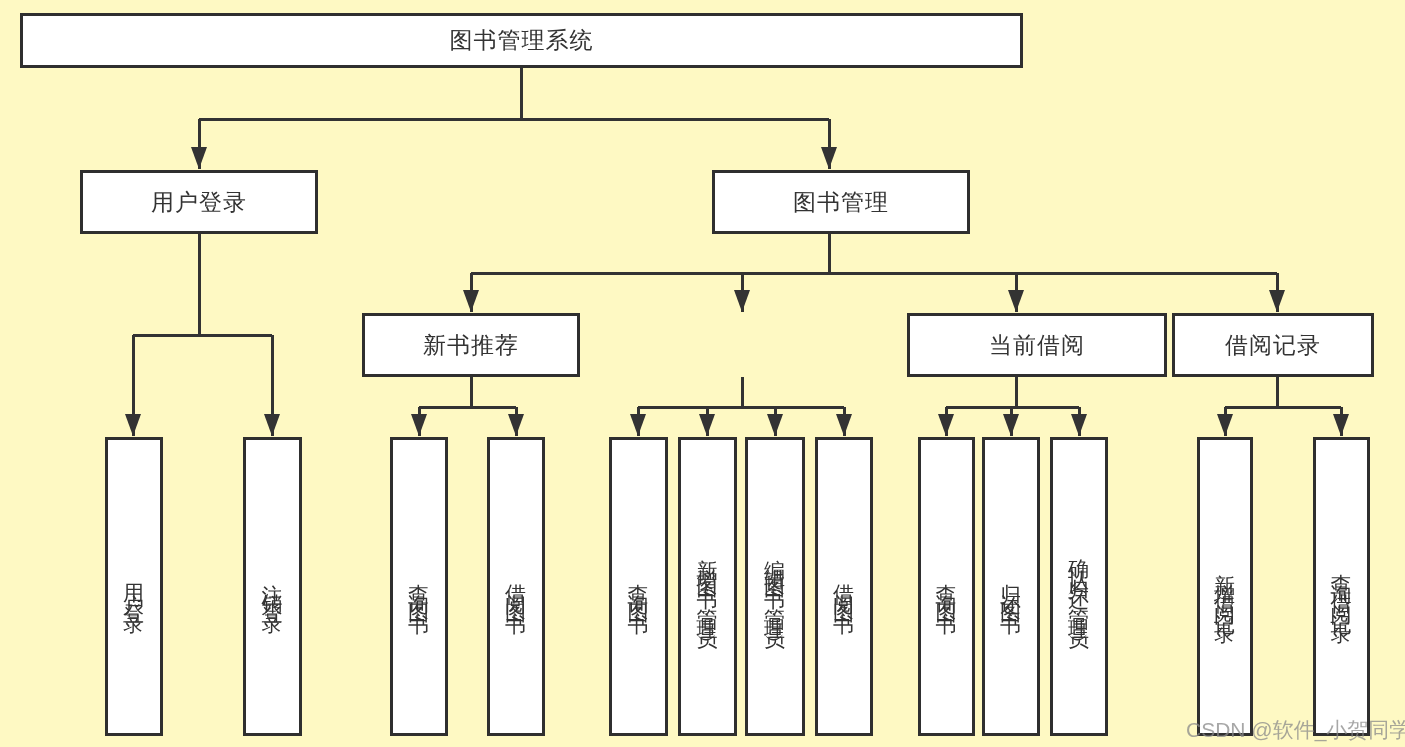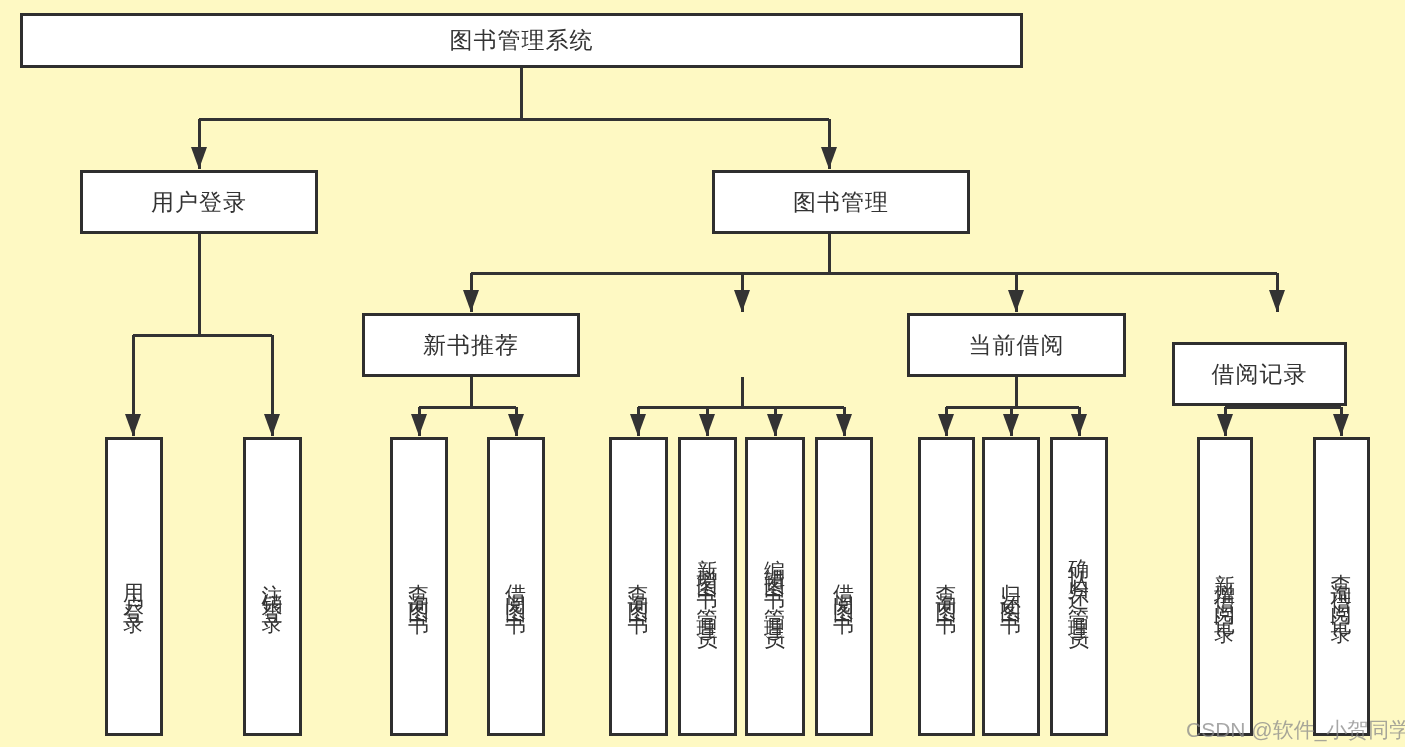--- a/index.html
+++ b/index.html
@@ -113,22 +113,22 @@
     <line class="wire" x1="1225" y1="407" x2="1225" y2="436" marker-end="url(#arw)"></line>
     <line class="wire" x1="1341" y1="407" x2="1341" y2="436" marker-end="url(#arw)"></line>
   </svg>
 
   <div class="box h-box" style="left:20px; top:13px; width:1003px; height:55px;">图书管理系统</div>
 
   <div class="box h-box" style="left:80px; top:170px; width:238px; height:64px;">用户登录</div>
   <div class="box h-box" style="left:712px; top:170px; width:258px; height:64px;">图书管理</div>
 
   <div class="box h-box" style="left:362px; top:313px; width:218px; height:64px;">新书推荐</div>
-  <div class="box h-box" style="left:907px; top:313px; width:219px; height:64px;">当前借阅</div>
-  <div class="box h-box" style="left:1172px; top:313px; width:175px; height:64px;margin-top:29px;">借阅记录</div>
+  <div class="box h-box" style="left:907px; top:313px; width:260px; height:64px;">当前借阅</div>
+  <div class="box h-box" style="left:1172px; top:313px; width:202px; height:64px;">借阅记录</div>
 
   <div class="box v-box" style="left:105px; top:437px; width:58px; height:299px;">用户登录</div>
   <div class="box v-box" style="left:243px; top:437px; width:59px; height:299px;">注销登录</div>
 
   <div class="box v-box" style="left:390px; top:437px; width:58px; height:299px;">查询图书</div>
   <div class="box v-box" style="left:487px; top:437px; width:58px; height:299px;">借阅图书</div>
 
   <div class="box v-box" style="left:609px; top:437px; width:59px; height:299px;">查询图书</div>
   <div class="box v-box" style="left:678px; top:437px; width:59px; height:299px;">新增图书（管理员）</div>
   <div class="box v-box" style="left:745px; top:437px; width:60px; height:299px;">编辑图书（管理员）</div>

